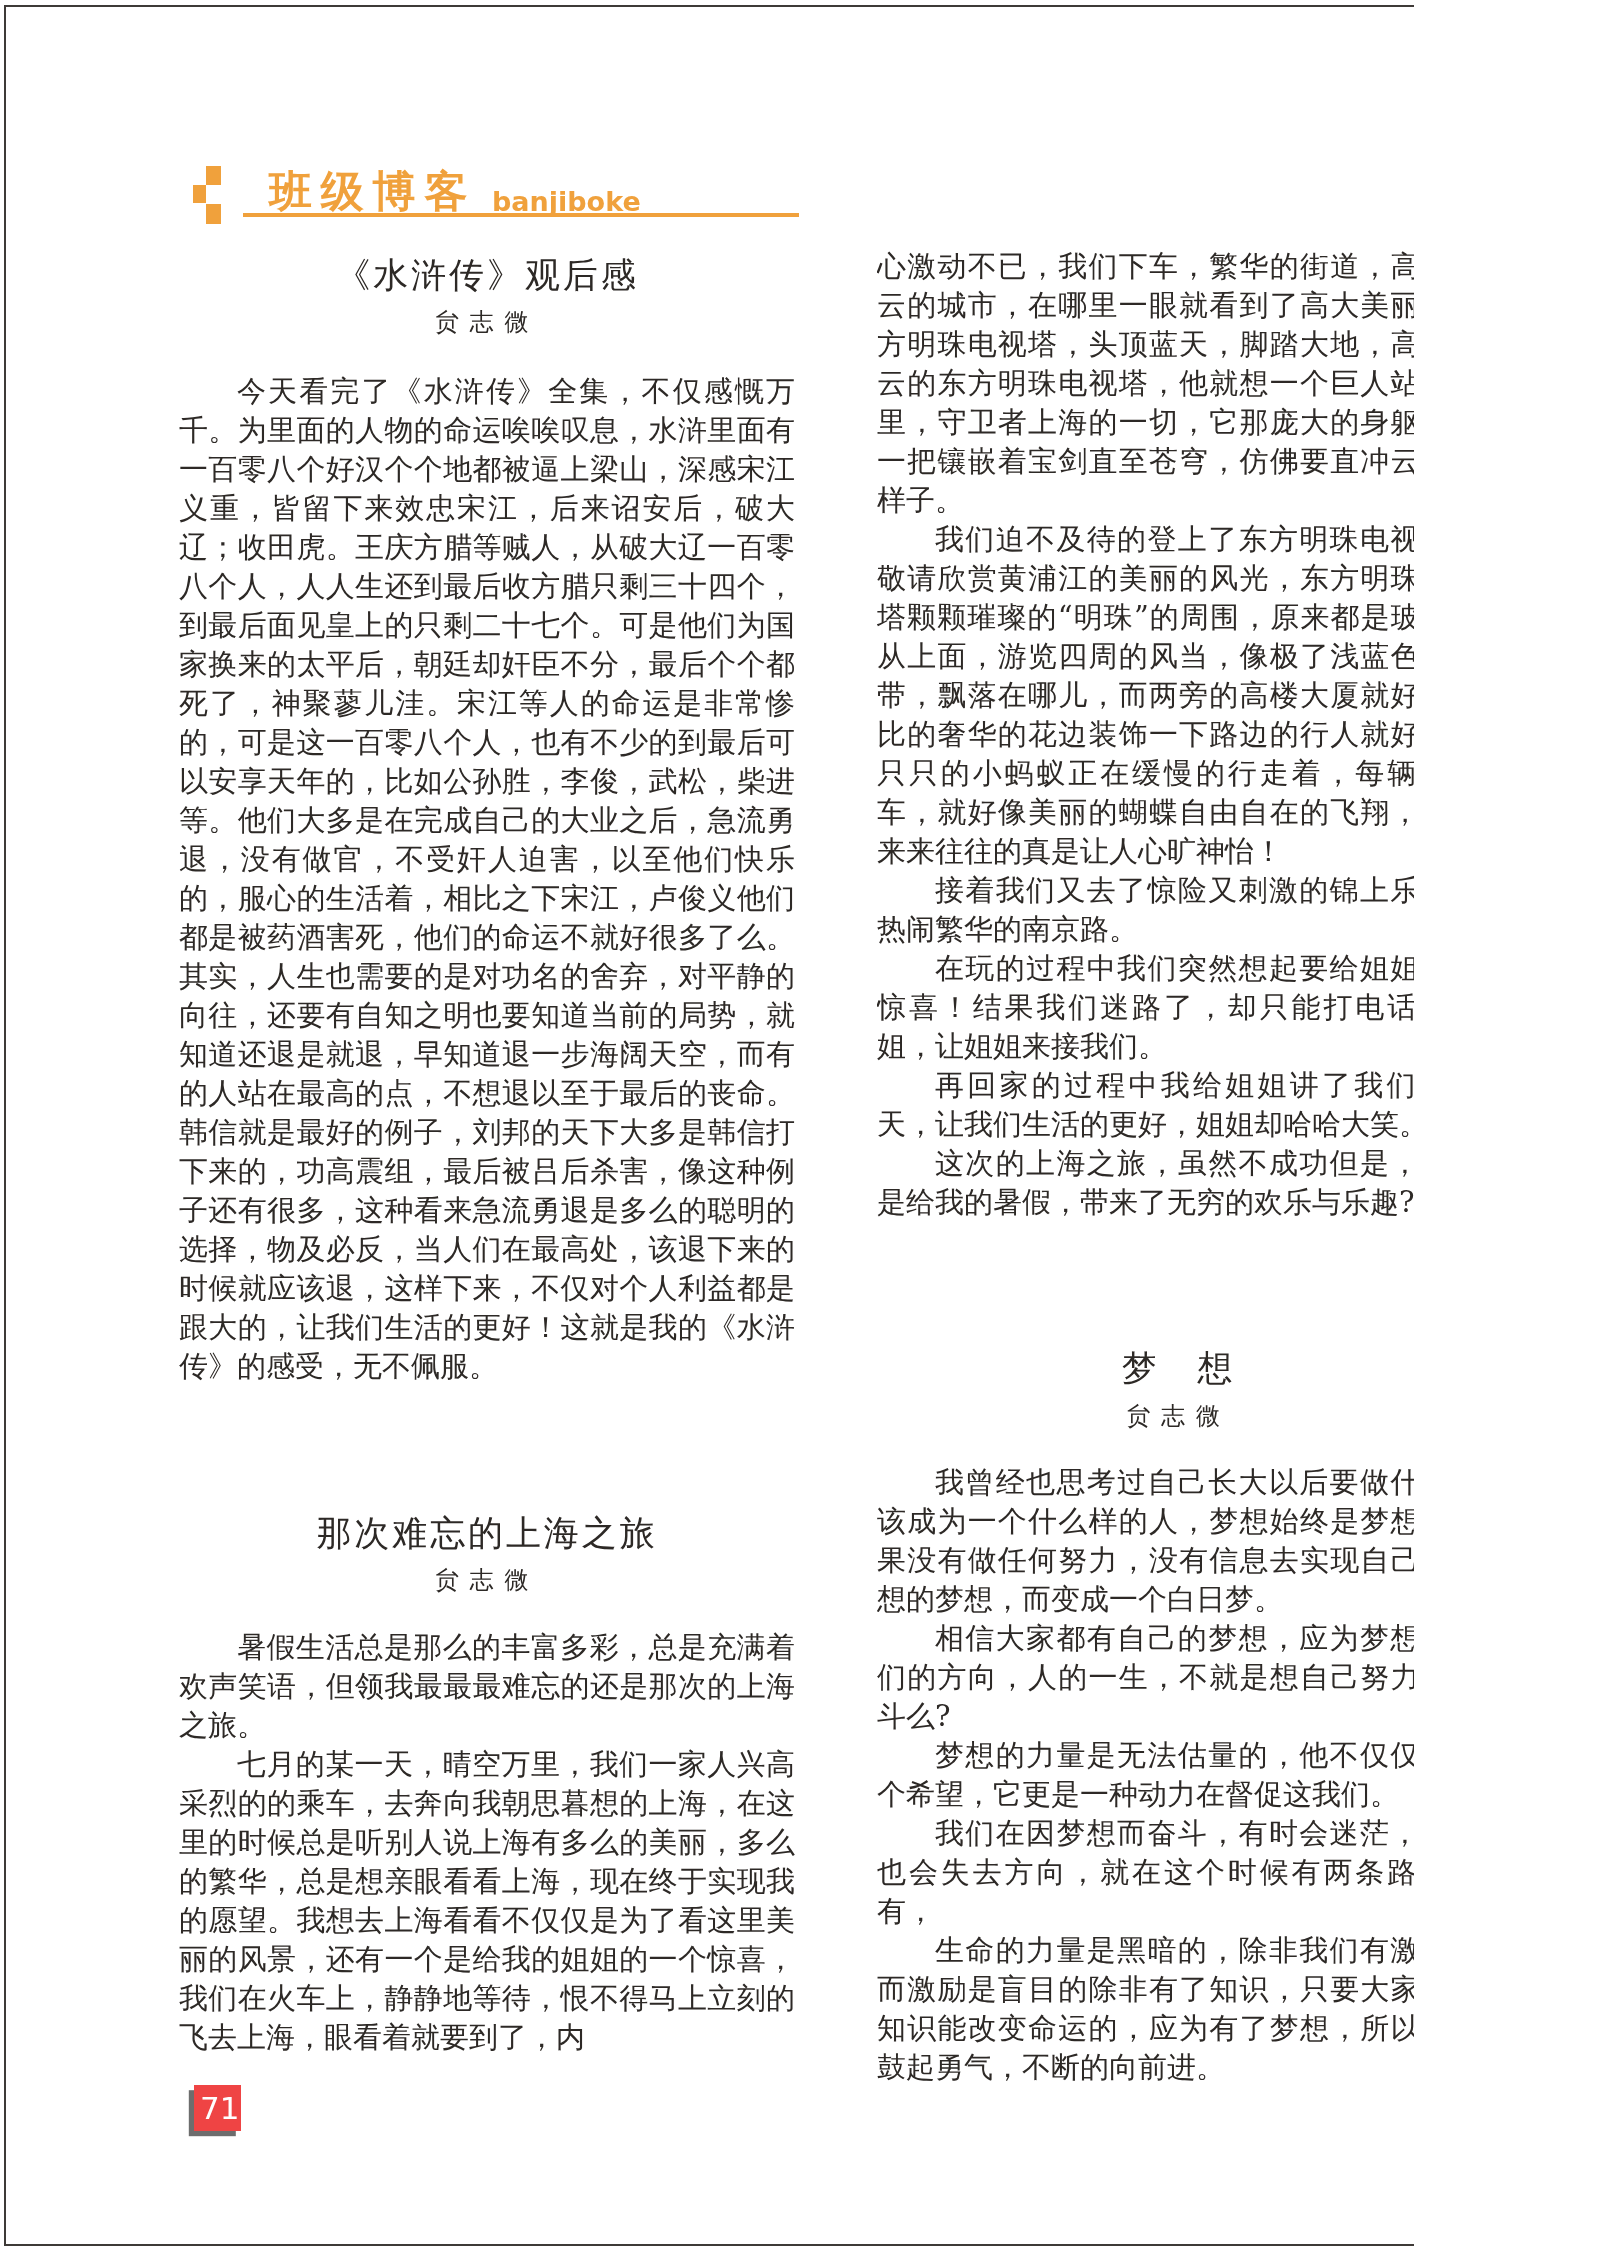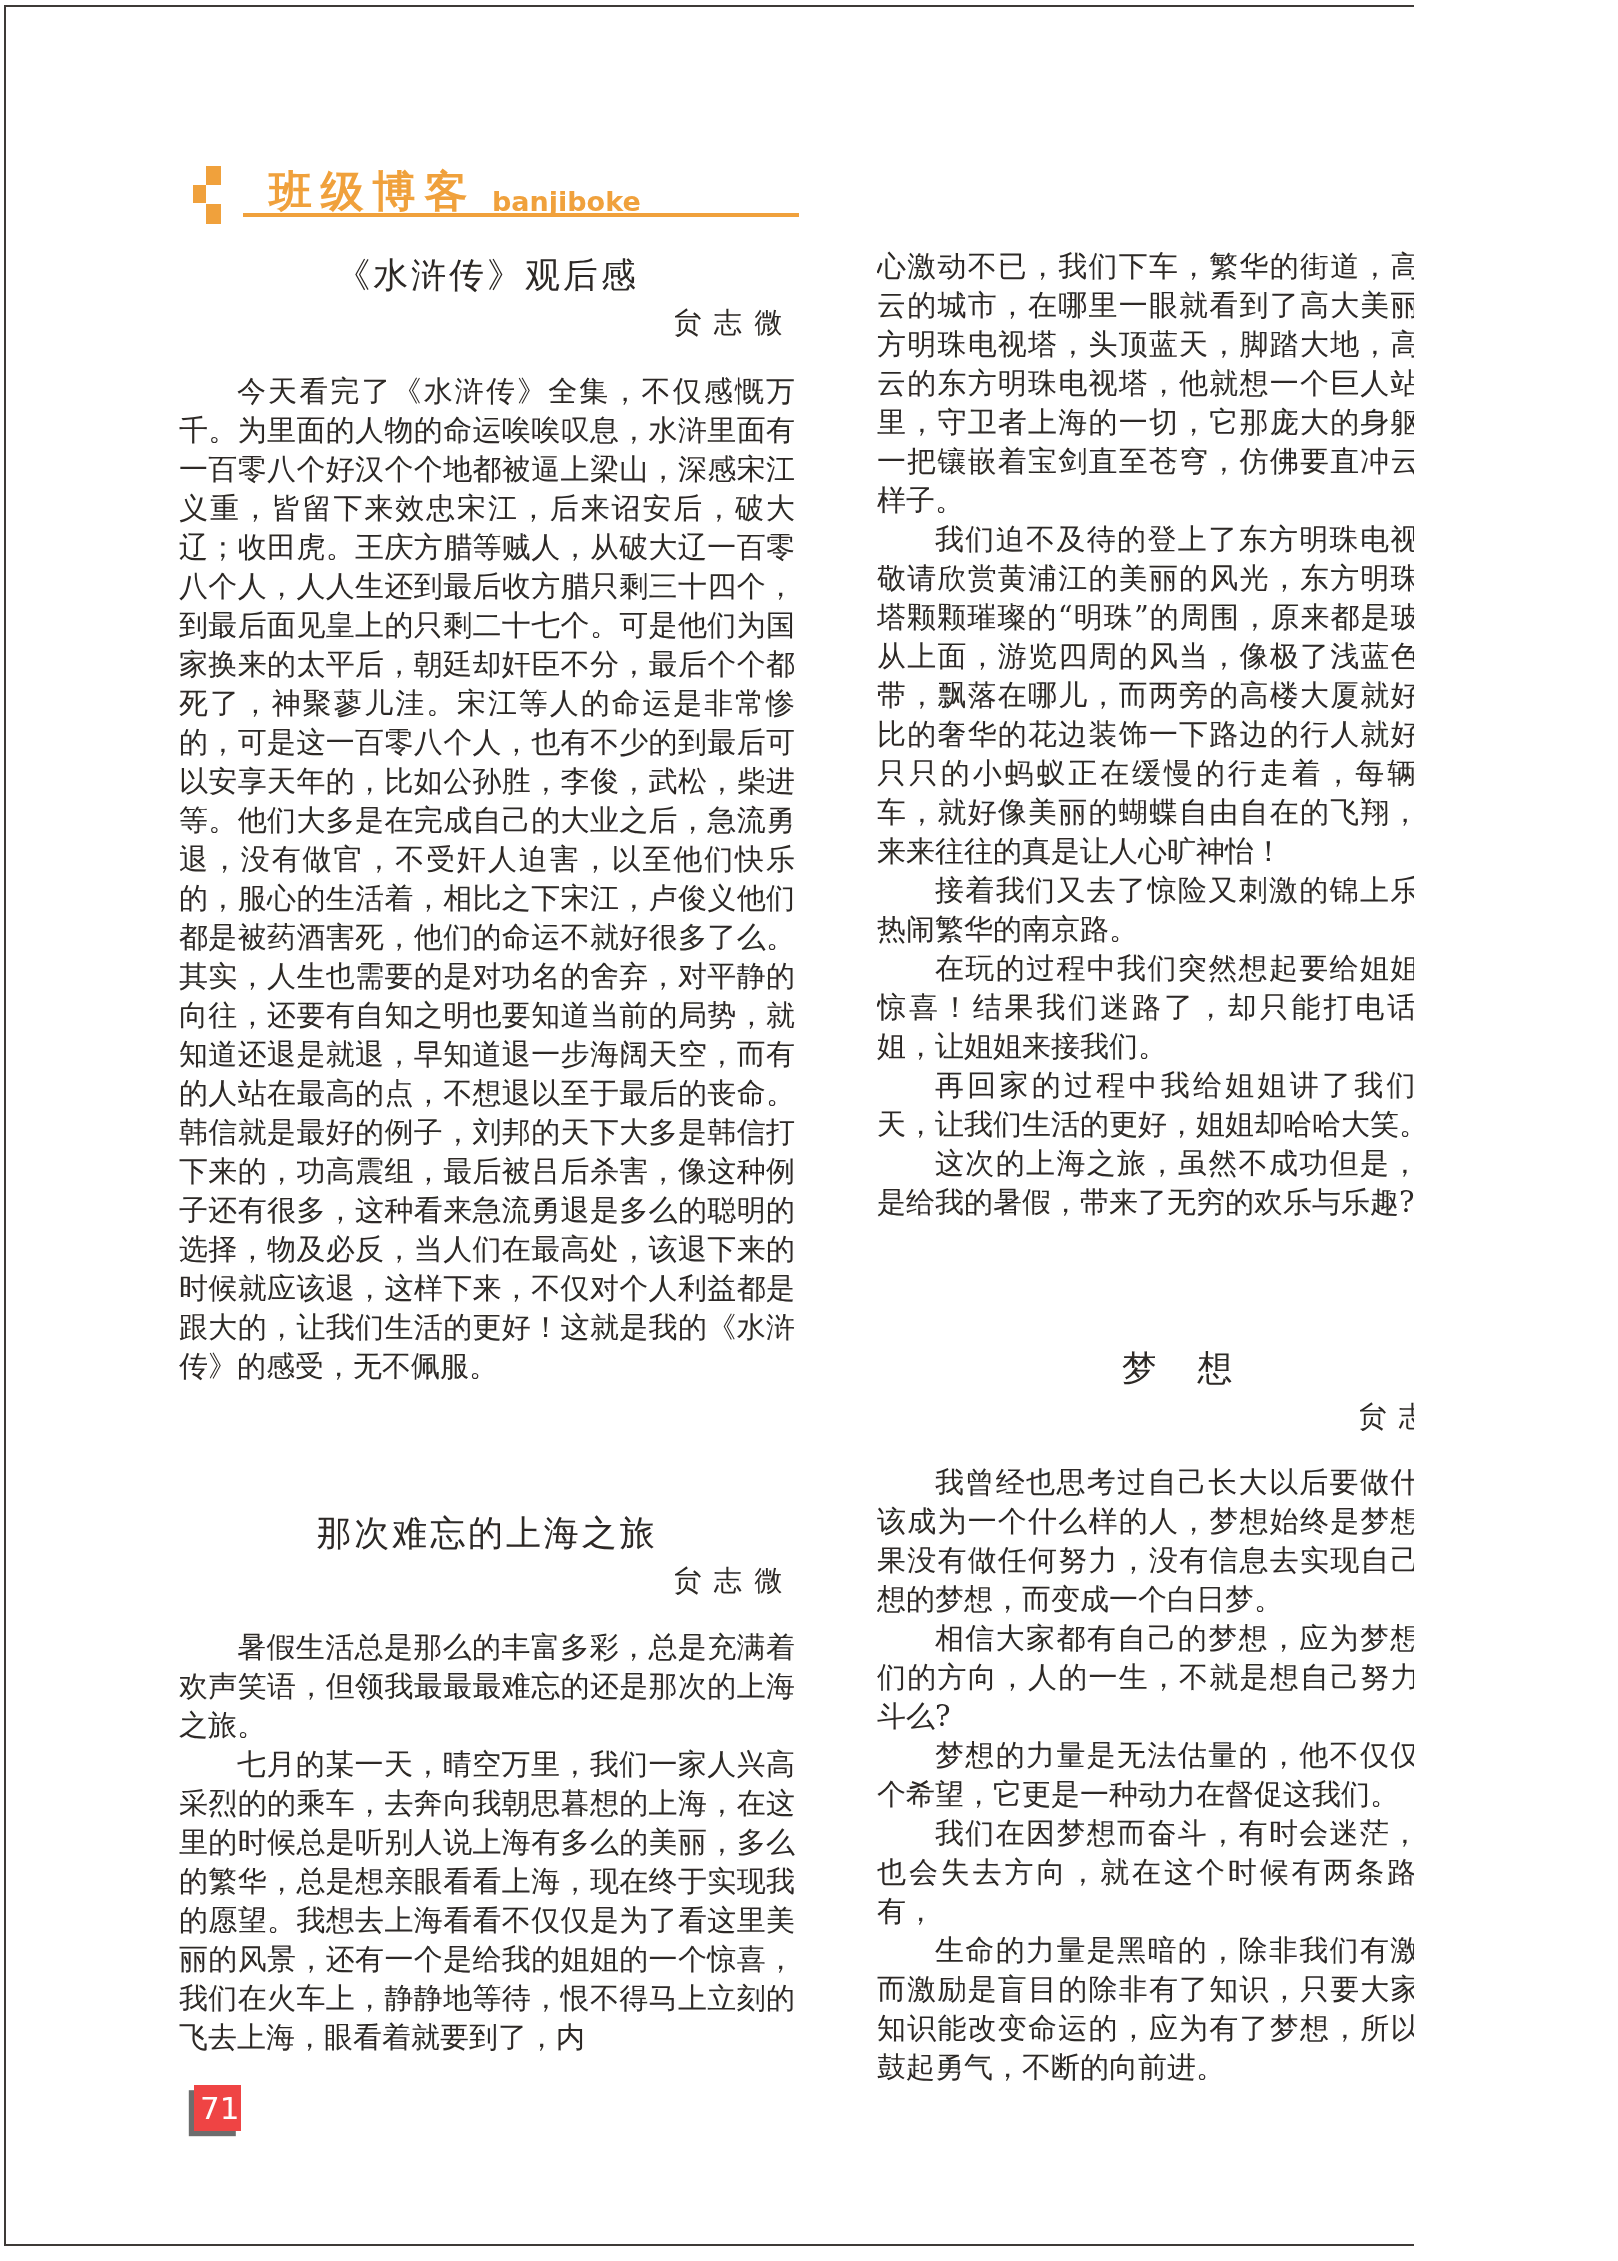--- a/index.html
+++ b/index.html
@@ -34,21 +34,21 @@
   .col{position:absolute;top:0;height:2261px;}
   .col-left{left:179px;width:616px;}
   .col-right{left:848px;width:603px;margin-left:29px;}
   .essay-title{
     position:absolute;left:0;width:100%;margin:0;
     font-size:35px;line-height:41px;font-weight:normal;
     text-align:center;letter-spacing:2.9px;white-space:nowrap;
   }
   .essay-author{
     position:absolute;left:0;width:100%;
-    font-size:28px;line-height:29px;text-align:right;letter-spacing:0.45em;
+    font-size:24px;line-height:29px;text-align:center;letter-spacing:0.45em;
   }
   .body-block{position:absolute;left:0;width:100%;overflow:hidden;}
   .para{
     margin:0;font-size:29px;line-height:39px;
     text-align:justify;text-indent:2em;
   }
   .para.no-indent{text-indent:0;}
   
   .pagenum{
     position:absolute;left:194px;top:2085px;width:47px;height:46px;

